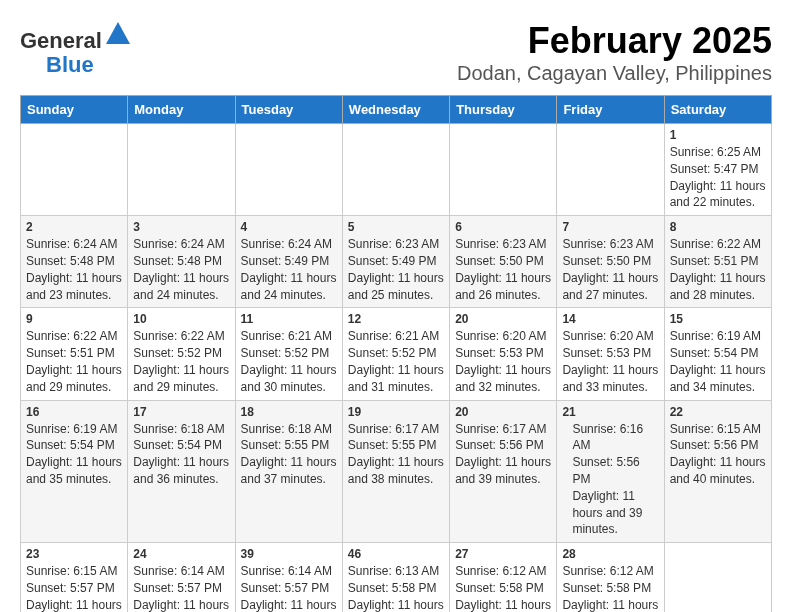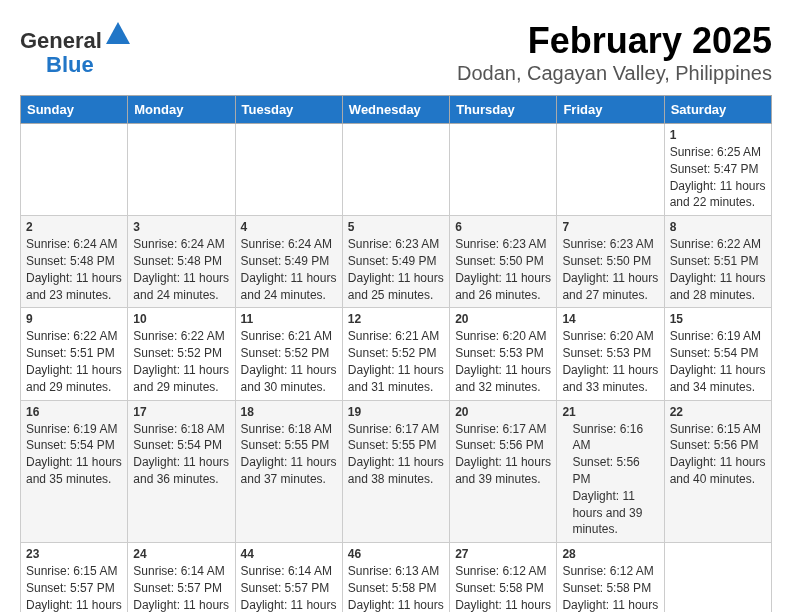--- a/index.html
+++ b/index.html
@@ -274,21 +274,21 @@
 Sunset: 5:57 PM
 Daylight: 11 hours and 41 minutes.</div>
         </td>
         <td>
           <span class="day-number">24</span>
           <div class="day-info" style="white-space: pre-line;">Sunrise: 6:14 AM
 Sunset: 5:57 PM
 Daylight: 11 hours and 42 minutes.</div>
         </td>
         <td>
-          <span class="day-number">44</span>
+          <span class="day-number">39</span>
           <div class="day-info" style="white-space: pre-line;">Sunrise: 6:14 AM
 Sunset: 5:57 PM
 Daylight: 11 hours and 43 minutes.</div>
         </td>
         <td>
           <span class="day-number">46</span>
           <div class="day-info" style="white-space: pre-line;">Sunrise: 6:13 AM
 Sunset: 5:58 PM
 Daylight: 11 hours and 44 minutes.</div>
         </td>

